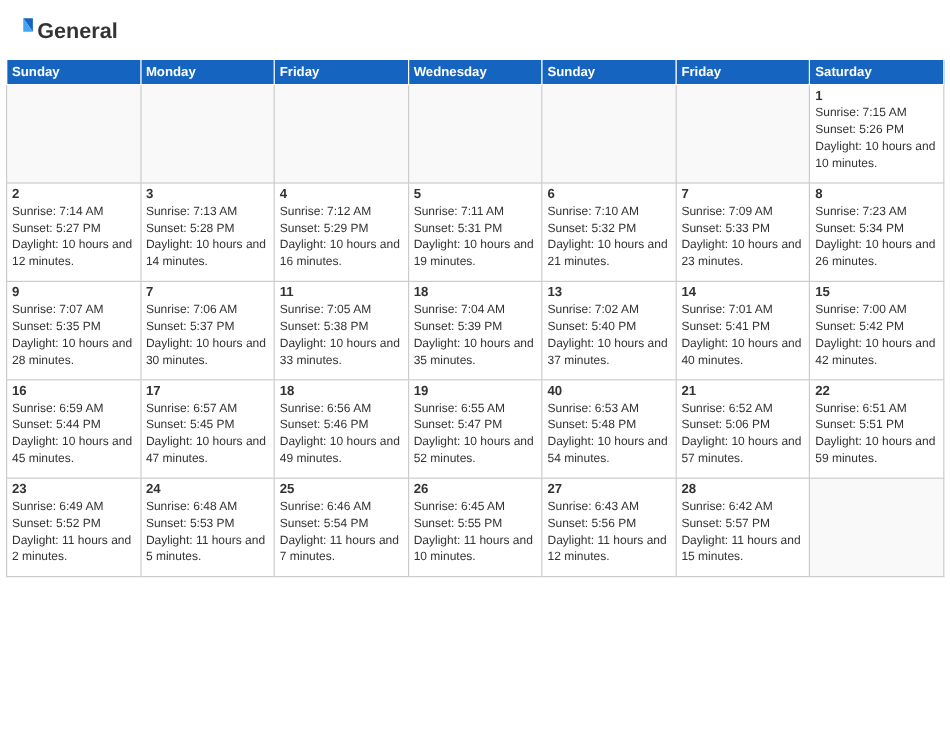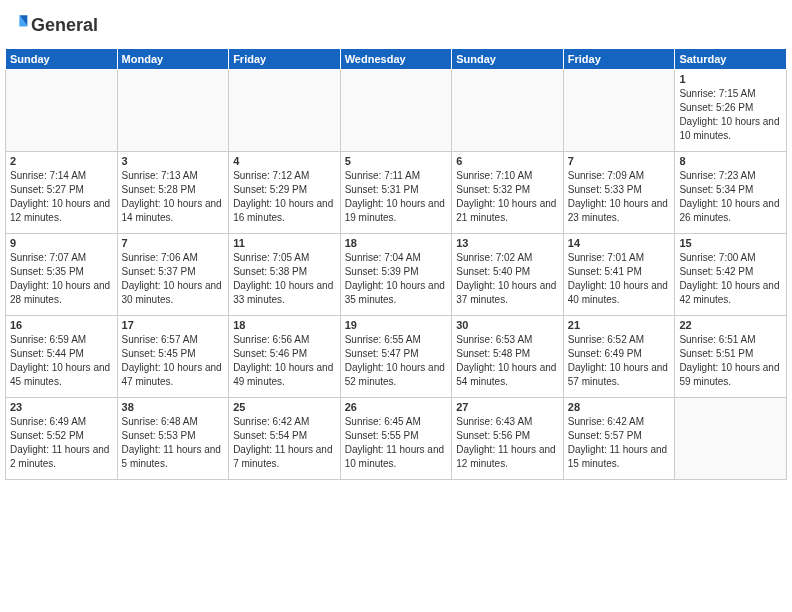--- a/index.html
+++ b/index.html
@@ -263,59 +263,59 @@
 and 49 minutes.</div>
           </td>
           <td>
             <span class="day-num">19</span>
             <div class="day-info">Sunrise: 6:55 AM
 Sunset: 5:47 PM
 Daylight: 10 hours
 and 52 minutes.</div>
           </td>
           <td>
-            <span class="day-num">30</span>
+            <span class="day-num">40</span>
             <div class="day-info">Sunrise: 6:53 AM
 Sunset: 5:48 PM
 Daylight: 10 hours
 and 54 minutes.</div>
           </td>
           <td>
             <span class="day-num">21</span>
             <div class="day-info">Sunrise: 6:52 AM
-Sunset: 6:49 PM
+Sunset: 5:06 PM
 Daylight: 10 hours
 and 57 minutes.</div>
           </td>
           <td>
             <span class="day-num">22</span>
             <div class="day-info">Sunrise: 6:51 AM
 Sunset: 5:51 PM
 Daylight: 10 hours
 and 59 minutes.</div>
           </td>
         </tr>
         <tr>
           <td>
             <span class="day-num">23</span>
             <div class="day-info">Sunrise: 6:49 AM
 Sunset: 5:52 PM
 Daylight: 11 hours
 and 2 minutes.</div>
           </td>
           <td>
-            <span class="day-num">38</span>
+            <span class="day-num">24</span>
             <div class="day-info">Sunrise: 6:48 AM
 Sunset: 5:53 PM
 Daylight: 11 hours
 and 5 minutes.</div>
           </td>
           <td>
             <span class="day-num">25</span>
-            <div class="day-info">Sunrise: 6:42 AM
+            <div class="day-info">Sunrise: 6:46 AM
 Sunset: 5:54 PM
 Daylight: 11 hours
 and 7 minutes.</div>
           </td>
           <td>
             <span class="day-num">26</span>
             <div class="day-info">Sunrise: 6:45 AM
 Sunset: 5:55 PM
 Daylight: 11 hours
 and 10 minutes.</div>

